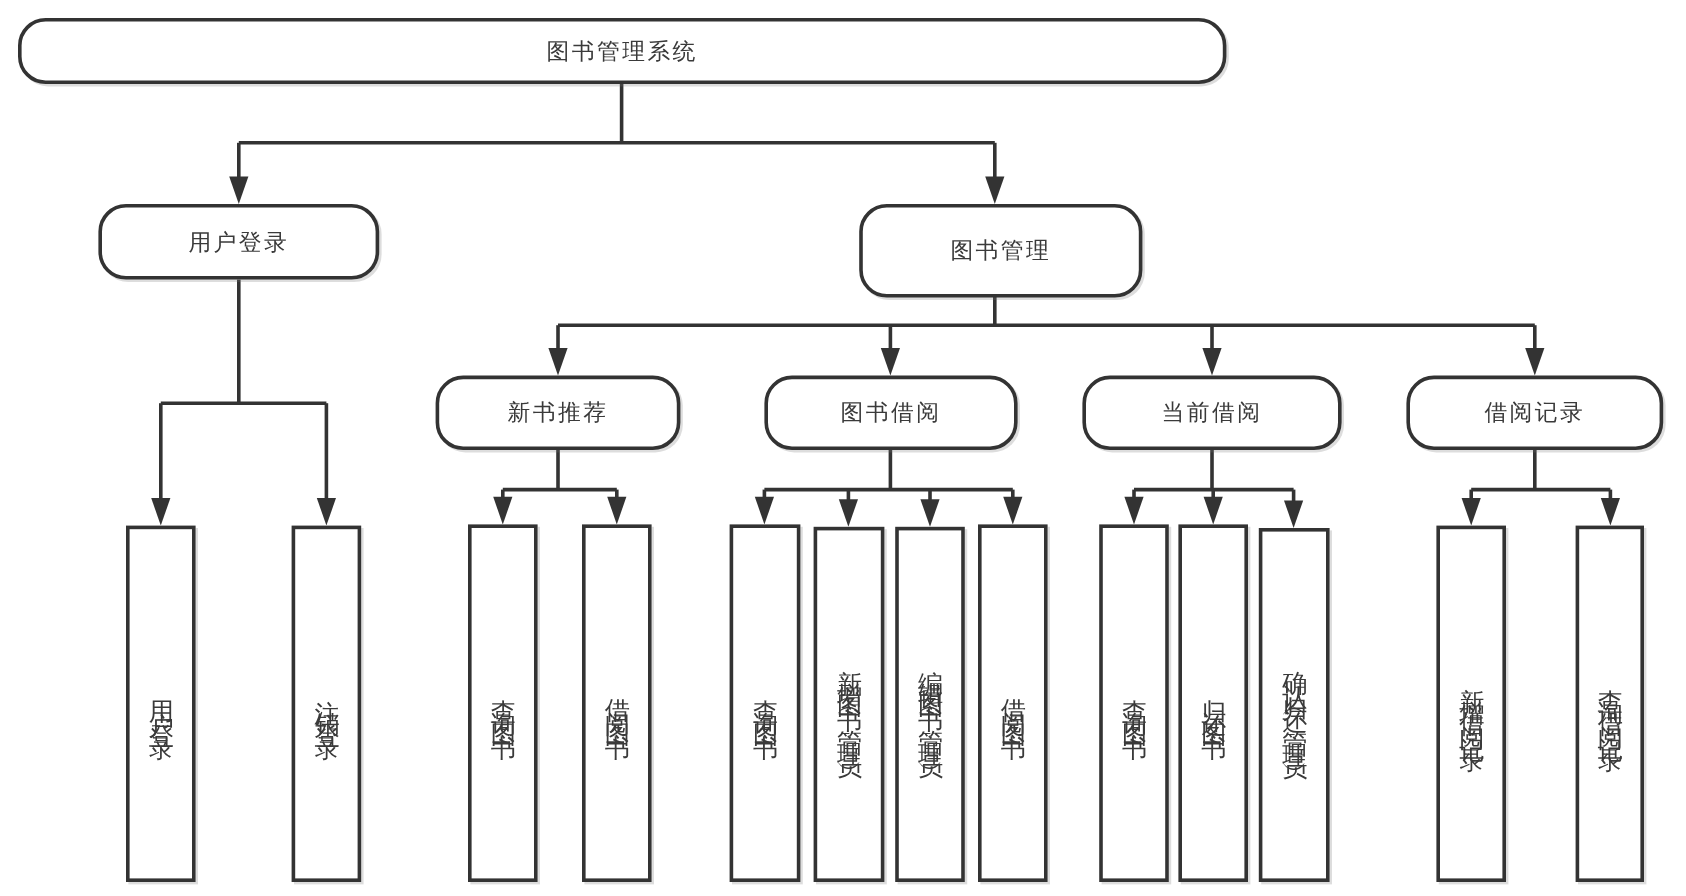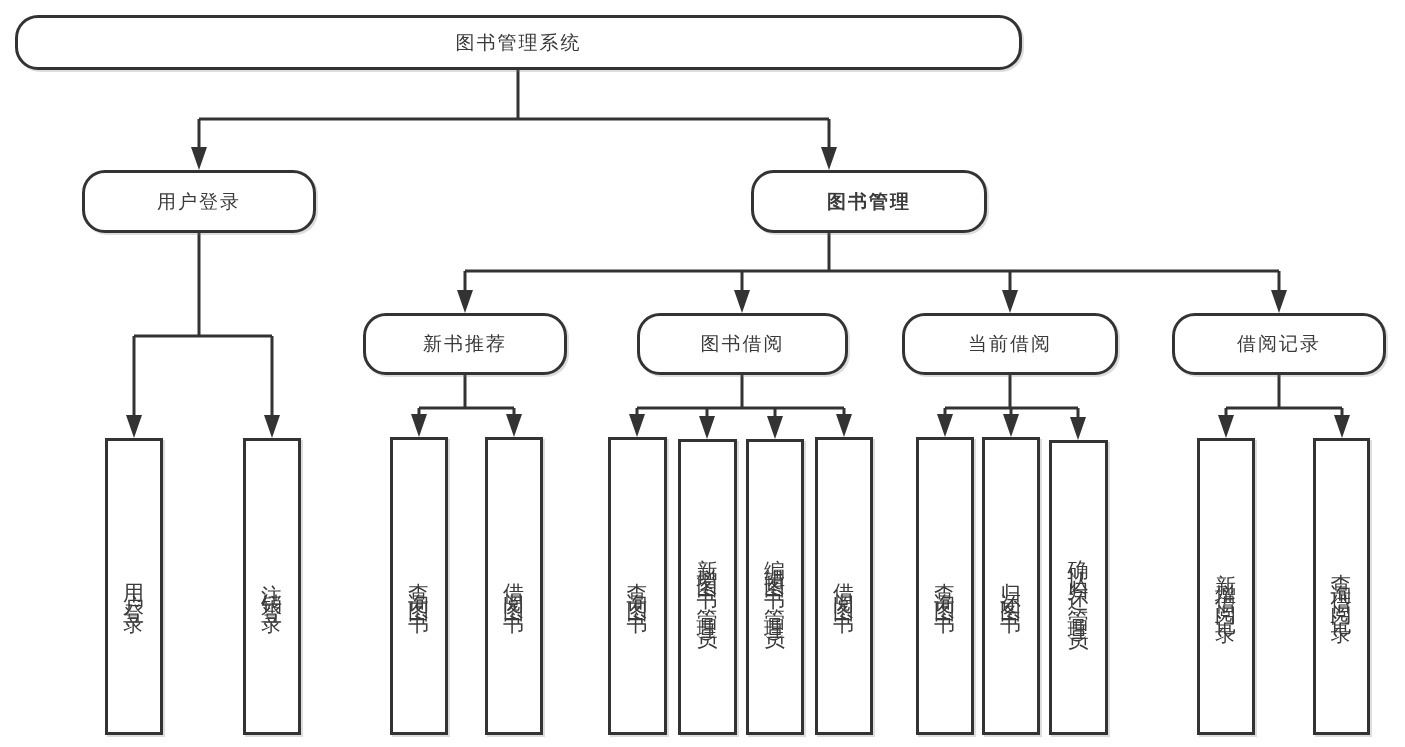--- a/index.html
+++ b/index.html
@@ -154,21 +154,21 @@
       <path d="M1226,408 V416"></path>
       <polygon points="1218,415 1234,415 1226,438"></polygon>
       <path d="M1342,408 V416"></path>
       <polygon points="1334,415 1350,415 1342,438"></polygon>
     </g>
   </svg>
 
   <div class="node h" style="left:15px; top:15px; width:1007px; height:55px;">图书管理系统</div>
 
   <div class="node h" style="left:82px; top:170px; width:234px; height:63px;">用户登录</div>
-  <div class="node h" style="left:751px; top:170px; width:236px; height:63px;font-weight:bold;">图书管理</div>
+  <div class="node h" style="left:716px; top:170px; width:236px; height:78px;">图书管理</div>
 
   <div class="node h" style="left:363px; top:313px; width:204px; height:62px;">新书推荐</div>
   <div class="node h" style="left:637px; top:313px; width:211px; height:62px;">图书借阅</div>
   <div class="node h" style="left:902px; top:313px; width:216px; height:62px;">当前借阅</div>
   <div class="node h" style="left:1172px; top:313px; width:214px; height:62px;">借阅记录</div>
 
   <div class="node v" style="left:105px; top:438px; width:58px; height:297px;">
     <span class="vtext">用户登录</span>
   </div>
   <div class="node v" style="left:243px; top:438px; width:58px; height:297px;">

